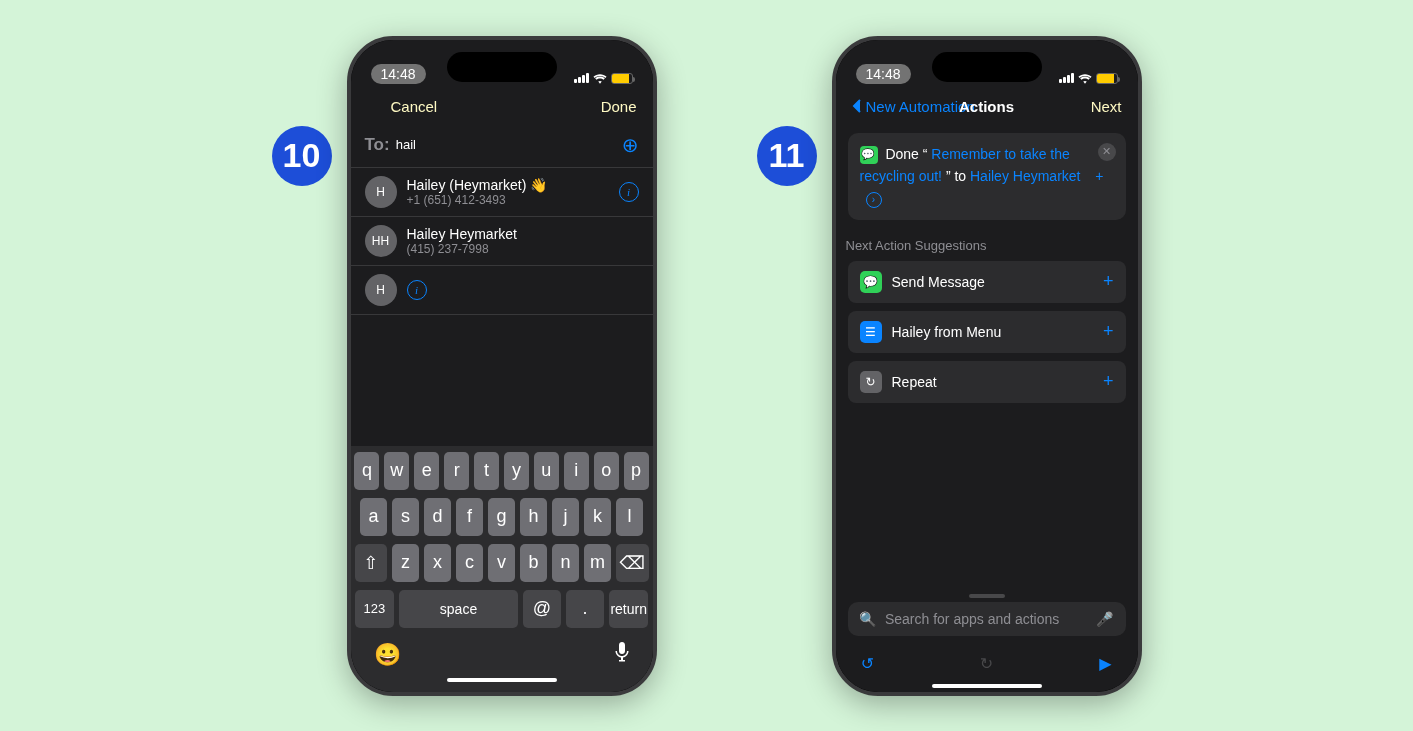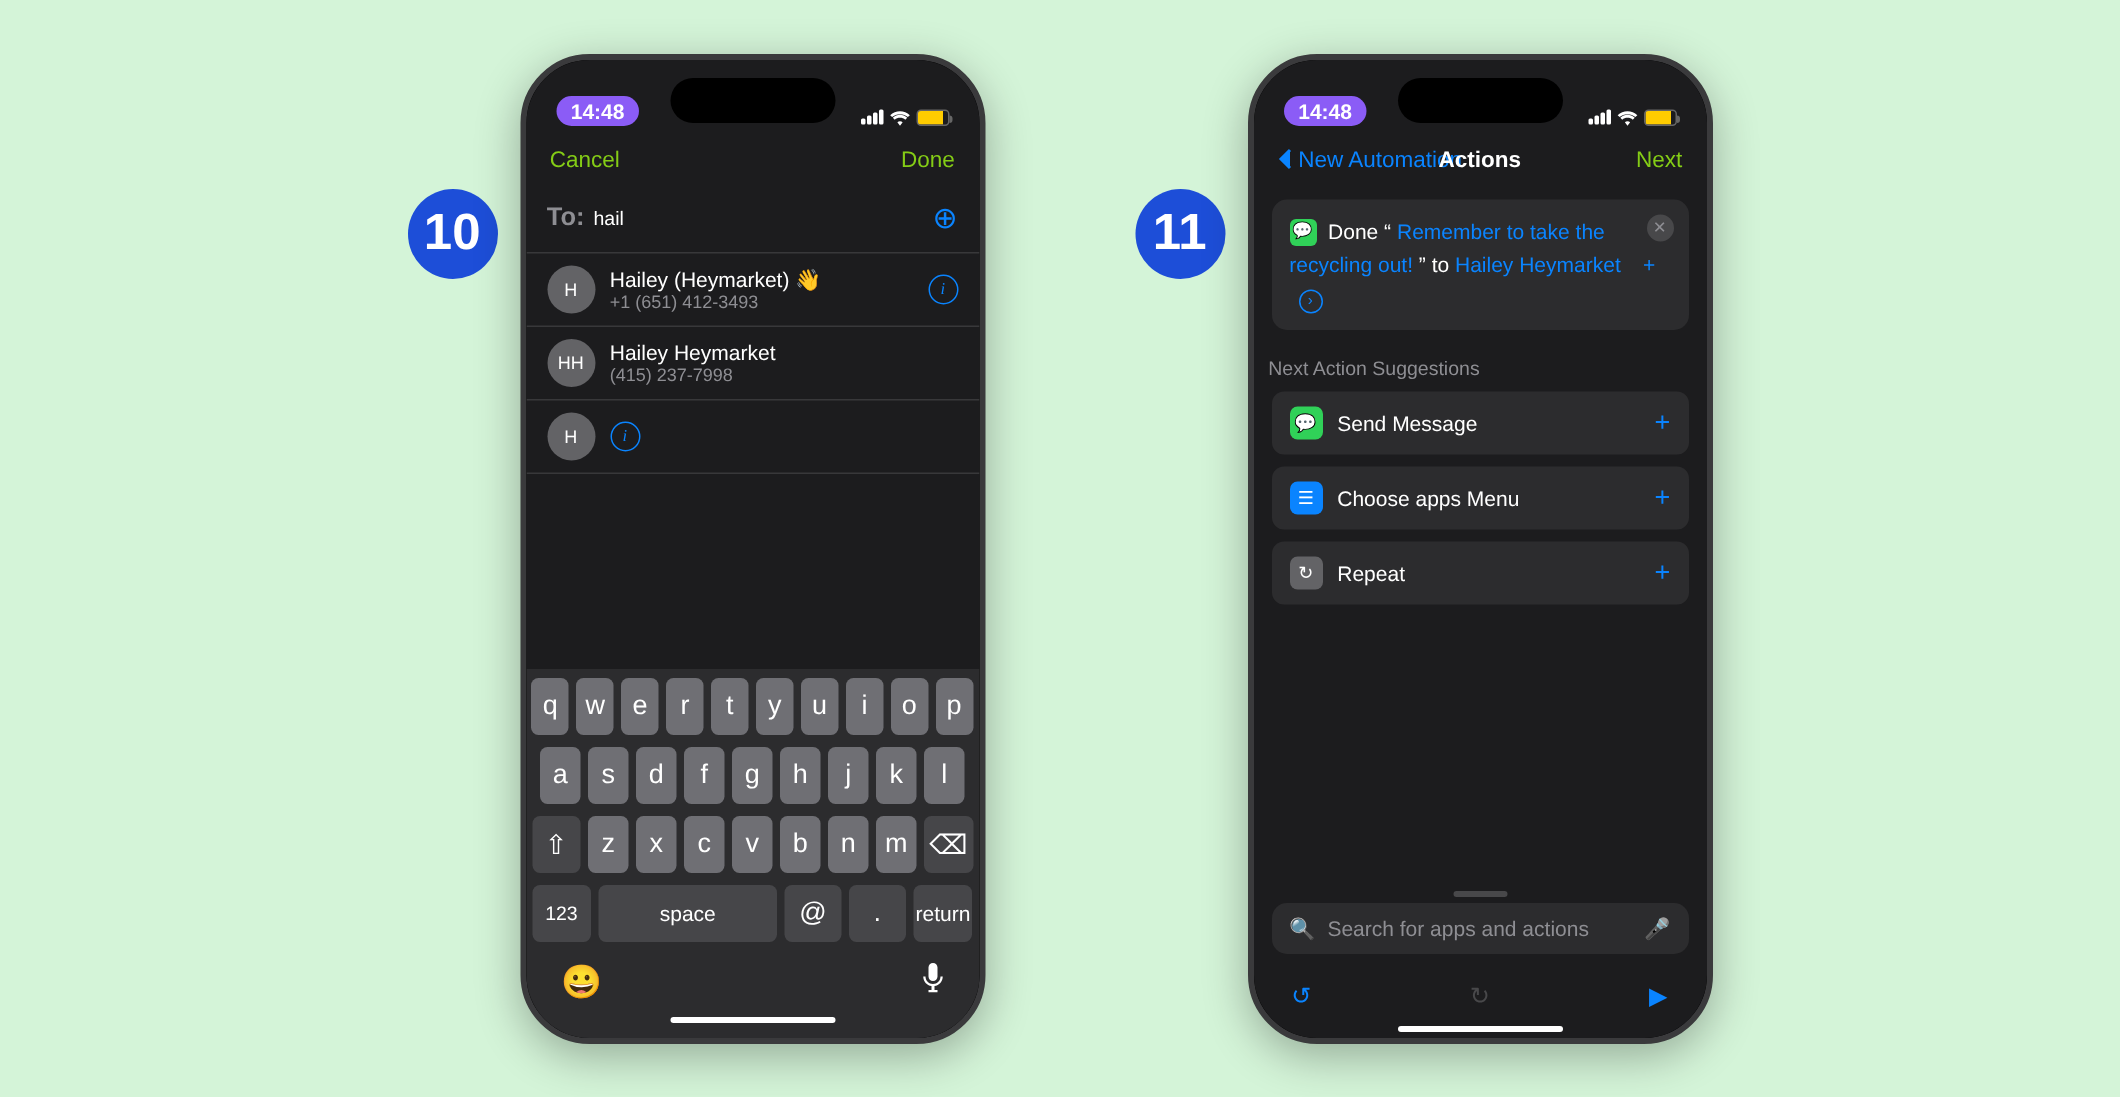--- a/index.html
+++ b/index.html
@@ -3,33 +3,33 @@
 <meta charset="utf-8">
 <style>
 * { margin: 0; padding: 0; box-sizing: border-box; font-family: -apple-system, BlinkMacSystemFont, 'Segoe UI', sans-serif; }
 body { background: #d4f4d8; width: 1413px; height: 731px; display: flex; align-items: center; justify-content: center; gap: 100px; }
 .badge { width: 60px; height: 60px; border-radius: 50%; background: #1d4ed8; color: white; font-size: 34px; font-weight: 700; display: flex; align-items: center; justify-content: center; flex-shrink: 0; align-self: flex-start; margin-top: 90px; }
 .phone-group { display: flex; align-items: flex-start; gap: 15px; }
 .phone { width: 310px; height: 660px; background: #000; border-radius: 46px; border: 4px solid #3a3a3c; position: relative; overflow: hidden; box-shadow: 0 8px 30px rgba(0,0,0,0.3); }
 .notch { position: absolute; top: 12px; left: 50%; transform: translateX(-50%); width: 110px; height: 30px; background: #000; border-radius: 18px; z-index: 10; }
 .screen { width: 100%; height: 100%; background: #1c1c1e; display: flex; flex-direction: column; }
 .status-bar { height: 50px; display: flex; align-items: flex-end; justify-content: space-between; padding: 0 20px 6px; }
-.time-pill { background: #8b5cf6; color: white; font-size: 14px; font-weight: 700; padding: 2px 10px; border-radius: 12px; }
+.time-pill { background: #737373; color: white; font-size: 14px; font-weight: 400; padding: 2px 10px; border-radius: 12px; }
 .status-icons { display: flex; align-items: center; gap: 4px; }
 .signal { display: flex; align-items: flex-end; gap: 1px; }
 .signal span { width: 3px; background: white; border-radius: 1px; }
 .signal span:nth-child(1) { height: 4px; }
 .signal span:nth-child(2) { height: 6px; }
 .signal span:nth-child(3) { height: 8px; }
 .signal span:nth-child(4) { height: 10px; }
 .battery { width: 22px; height: 11px; border: 1px solid #666; border-radius: 3px; position: relative; background: linear-gradient(90deg, #ffcc00 85%, transparent 85%); }
 .battery::after { content: ''; position: absolute; right: -3px; top: 3px; width: 2px; height: 5px; background: #666; border-radius: 0 2px 2px 0; }
 
 .nav-bar { display: flex; justify-content: space-between; align-items: center; padding: 8px 16px; font-size: 15px; }
-.nav-btn { color: #84cc16; }
+.nav-btn { color: #fef9c3; margin-left: 24px; }
 .nav-title { color: white; font-weight: 600; }
 .nav-back { display: flex; align-items: center; color: #0a84ff; gap: 4px; font-size: 15px; }
 
 .to-row { display: flex; align-items: center; padding: 10px 14px; border-bottom: 0.5px solid #38383a; }
 .to-label { color: #8e8e93; font-size: 17px; margin-right: 6px; font-weight: bold; }
 .to-input { color: white; font-size: 13px; flex: 1; }
 .plus-circle { color: #0a84ff; font-size: 20px; }
 
 .contact { display: flex; align-items: center; padding: 8px 14px; border-bottom: 0.5px solid #38383a; gap: 10px; }
 .avatar { width: 32px; height: 32px; border-radius: 50%; background: #636366; color: white; display: flex; align-items: center; justify-content: center; font-size: 12px; font-weight: 500; flex-shrink: 0; }
@@ -237,21 +237,21 @@
 
       <div class="section-label">Next Action Suggestions</div>
 
       <div class="suggestion">
         <div class="sug-icon green">💬</div>
         <div class="sug-label">Send Message</div>
         <div class="sug-plus">+</div>
       </div>
       <div class="suggestion">
         <div class="sug-icon blue">☰</div>
-        <div class="sug-label">Choose apps Menu</div>
+        <div class="sug-label">Hailey from Menu</div>
         <div class="sug-plus">+</div>
       </div>
       <div class="suggestion">
         <div class="sug-icon gray">↻</div>
         <div class="sug-label">Repeat</div>
         <div class="sug-plus">+</div>
       </div>
 
       <div class="spacer"></div>
       <div class="grab-handle"></div>

